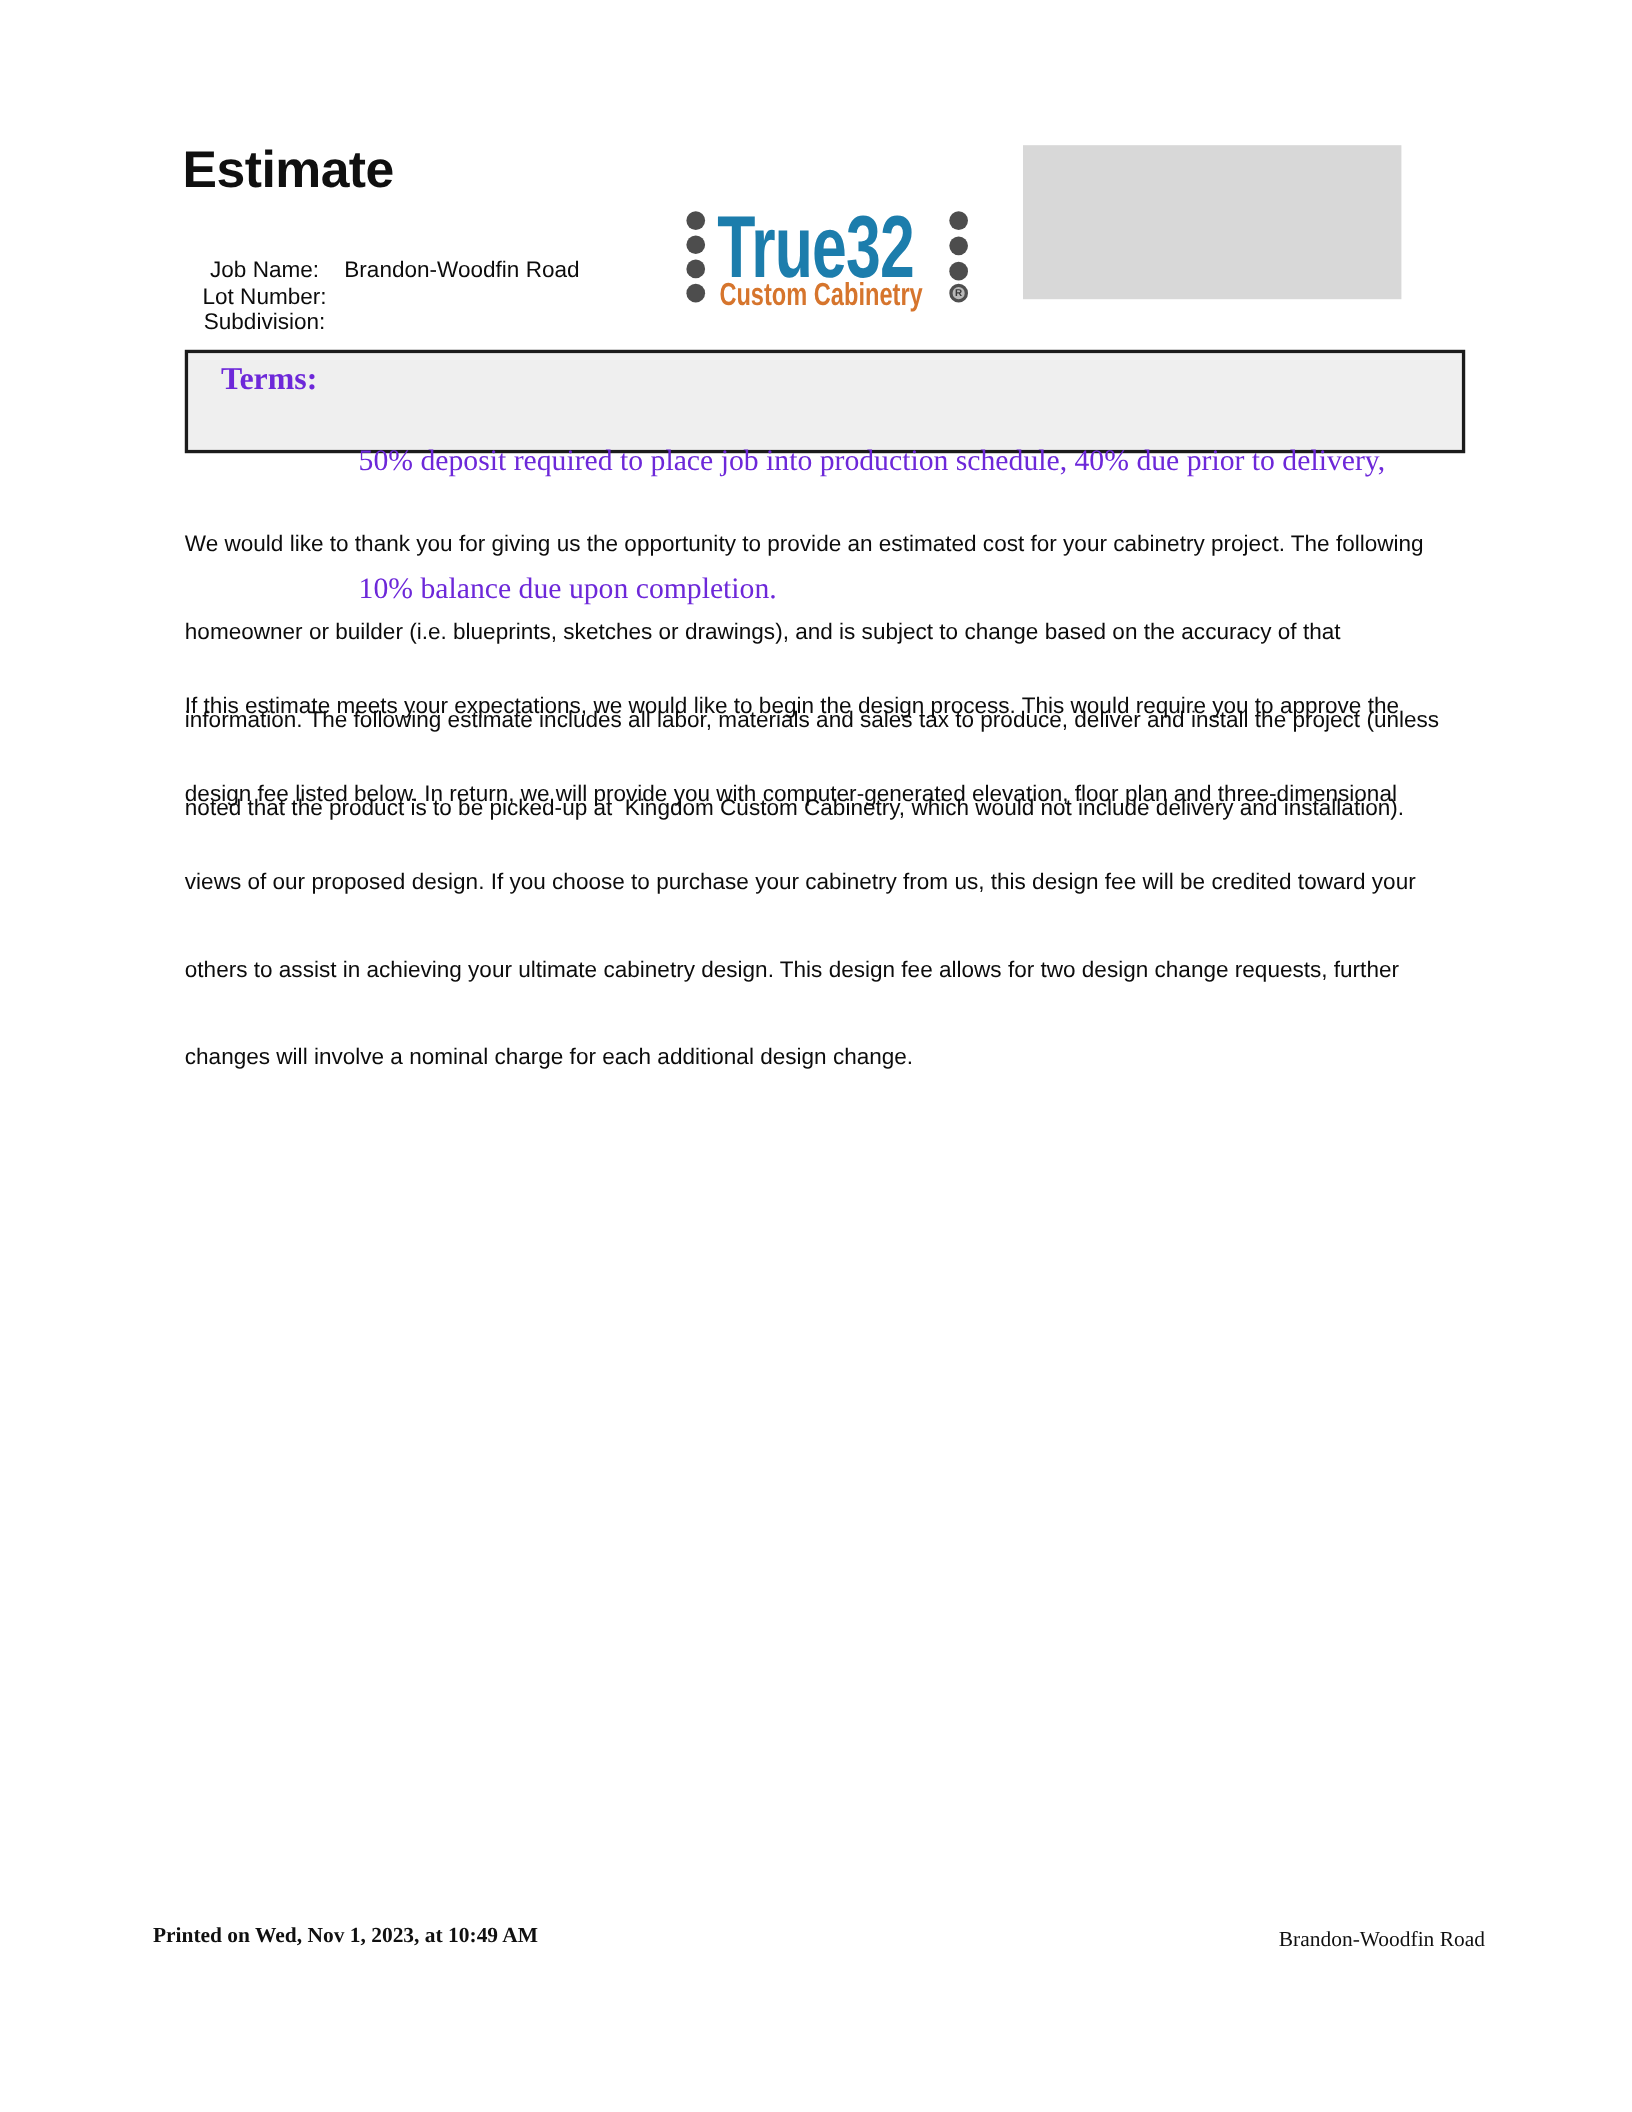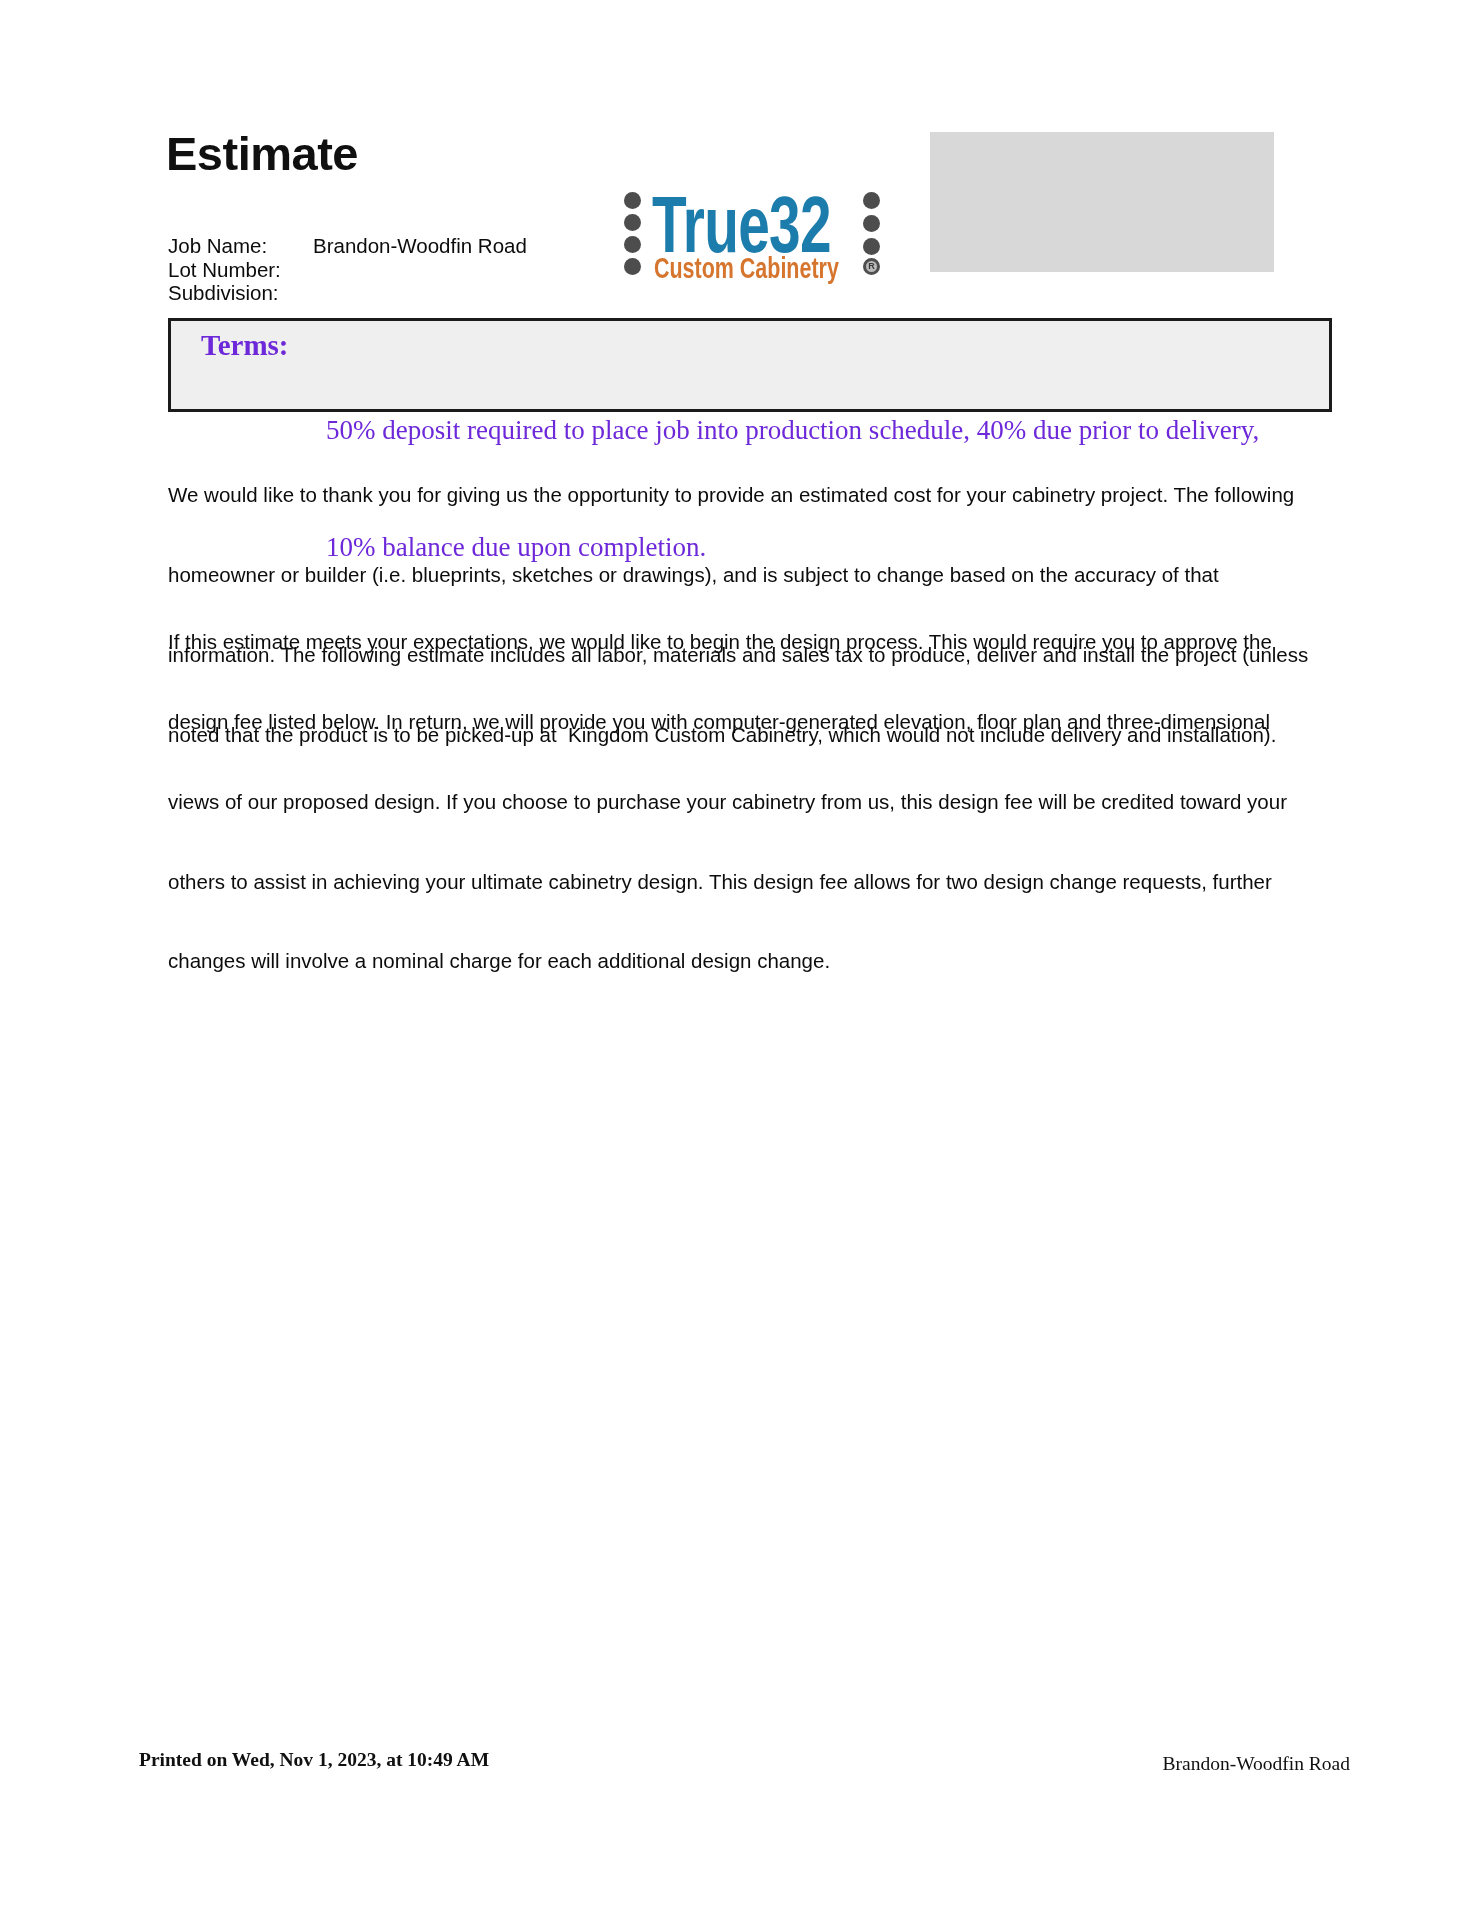--- a/index.html
+++ b/index.html
@@ -10,21 +10,21 @@
     font-family:"Liberation Sans",sans-serif;
     color:#0c0c0c;
     overflow:hidden;
   }
   
   .title{
     position:absolute;left:166px;top:126px;
     font-size:47px;font-weight:bold;letter-spacing:-0.5px;color:#101010;
   }
   
-  .jobinfo{position:absolute;left:168px;top:234px;font-size:20.5px;line-height:23.5px;}
+  .jobinfo{position:absolute;left:168px;top:234px;font-size:20.5px;line-height:23.5px;text-align:center;}
   .jobinfo .row{display:flex;}
   .jobinfo .lbl{width:145px;flex:0 0 145px;}
   .jobinfo .val{white-space:pre;}
   
   .logo{position:absolute;left:618px;top:190px;width:290px;height:100px;}
   .dotcol{position:absolute;display:flex;flex-direction:column;gap:5px;}
   .dot{width:17px;height:17px;border-radius:50%;background:#4d4d4d;}
   .dots-left{left:6px;top:2px;}
   .dots-right{left:245px;top:2px;gap:6px;}
   .logo-name{
@@ -53,21 +53,21 @@
   .terms{
     position:absolute;left:168px;top:318px;width:1164px;height:94px;
     background:#efefef;border:3px solid #1b1b1b;box-sizing:border-box;
     font-family:"Liberation Serif",serif;color:#6d28d9;
   }
   .terms .t-label{
     position:absolute;left:30px;top:8px;
     font-size:29px;font-weight:bold;
   }
   .terms .t-lines{
-    position:absolute;left:155px;top:12px;
+    position:absolute;left:155px;top:0;
     font-size:27px;line-height:39px;white-space:pre;
   }
   
   .para{position:absolute;left:168px;font-size:20.5px;line-height:26.6px;white-space:pre;color:#0c0c0c;}
   .para1{top:429px;}
   .para2{top:576px;}
   
   .footer-left{
     position:absolute;left:139px;top:1749px;
     font-family:"Liberation Serif",serif;font-size:19.5px;color:#101010;font-weight:bold;

